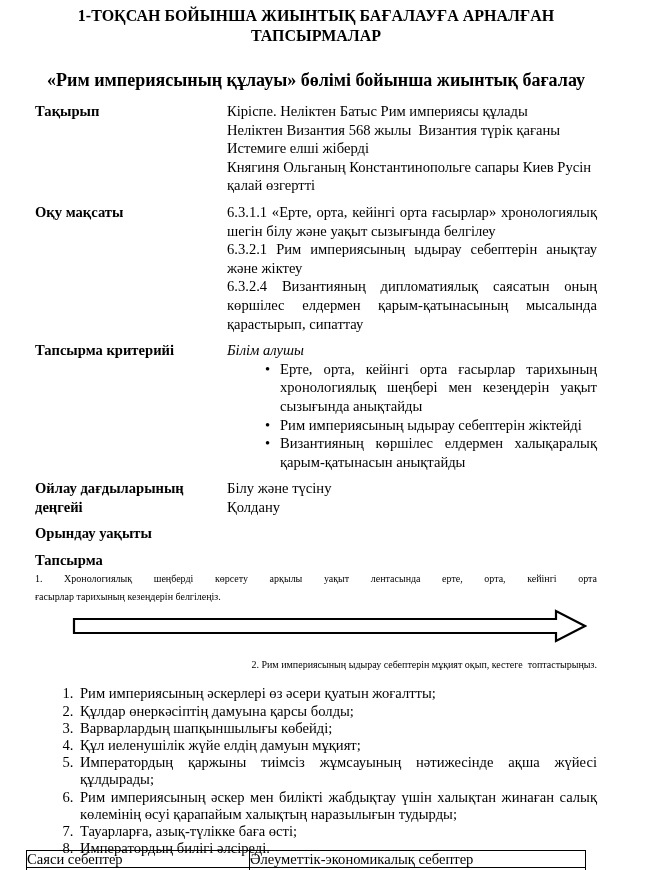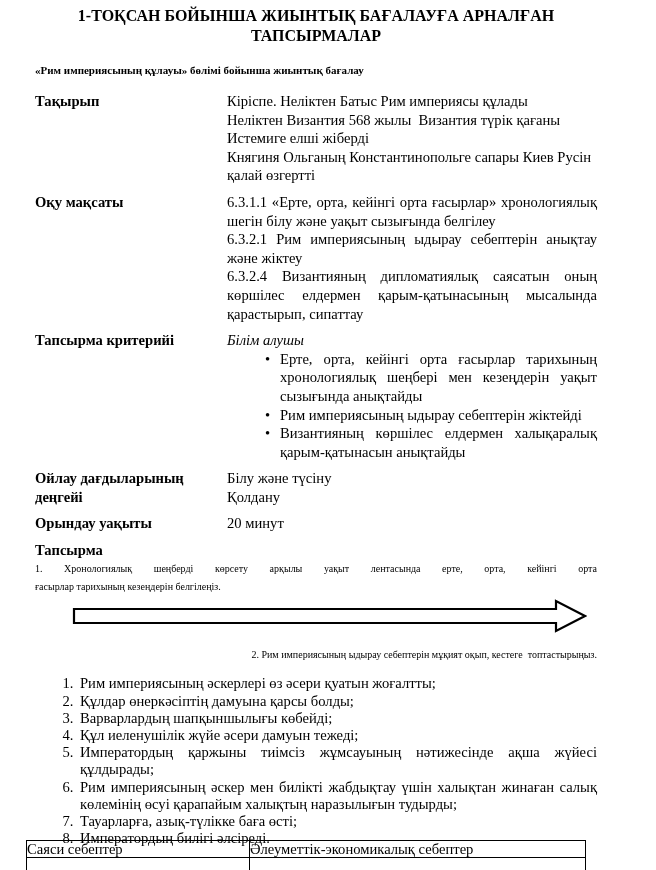--- a/index.html
+++ b/index.html
@@ -1,20 +1,20 @@
 <!DOCTYPE html>
 <html><head>
 <meta charset="utf-8">
 <style>
   html,body{margin:0;padding:0;background:#fff;}
   .page{position:relative;width:656px;height:870px;background:#fff;overflow:hidden;
         font-family:"Liberation Serif","DejaVu Serif",serif;color:#000000;}
   .content{padding:6px 59px 0 35px;}
   .title{font-size:16px;font-weight:bold;text-align:center;line-height:20px;}
-  .subtitle{font-size:11px;font-weight:bold;text-align:left;line-height:19px;margin-top:15px;}
+  .subtitle{font-size:18px;font-weight:bold;text-align:center;line-height:19px;margin-top:25px;}
   .rows{margin-top:12px;}
   .row{display:flex;margin-bottom:8px;}
   .label{width:192px;flex:0 0 192px;font-weight:bold;font-size:14.6px;line-height:18.6px;}
   .value{flex:1;font-size:14.6px;line-height:18.6px;}
   .line{white-space:pre-wrap;}
   .stretch{white-space:normal;text-align:justify;text-align-last:justify;}
   .i{font-style:italic;}
   .bullet{display:flex;}
   .dot{flex:0 0 15px;margin-left:38px;font-size:14.6px;line-height:18.6px;}
   .btext{flex:1;}
@@ -98,23 +98,20 @@
       <div class="row">
         <div class="label">Ойлау дағдыларының деңгейі</div>
         <div class="value">
           <div class="line">Білу және түсіну</div>
           <div class="line">Қолдану</div>
         </div>
       </div>
 
       <div class="row">
         <div class="label">Орындау уақыты</div>
-        <div class="value">
-          <div class="line">20 минут</div>
-        </div>
       </div>
 
     </div>
 
     <div class="task-heading">Тапсырма</div>
 
     <div class="para">
       <div class="line stretch">1. Хронологиялық шеңберді көрсету арқылы уақыт лентасында ерте, орта, кейінгі орта</div>
       <div class="line">ғасырлар тарихының кезеңдерін белгілеңіз.</div>
     </div>
@@ -124,21 +121,21 @@
         <path d="M2,10 L484,10 L484,2 L513,17 L484,32 L484,24 L2,24 Z" fill="#ffffff" stroke="#000000" stroke-width="2.2" stroke-linejoin="miter"></path>
       </svg>
     </div>
 
     <div class="para para2 line">2. Рим империясының ыдырау себептерін мұқият оқып, кестеге  топтастырыңыз.</div>
 
     <ol class="causes">
       <li>Рим империясының әскерлері өз әсери қуатын жоғалтты;</li>
       <li>Құлдар өнеркәсіптің дамуына қарсы болды;</li>
       <li>Варварлардың шапқыншылығы көбейді;</li>
-      <li>Құл иеленушілік жүйе әсери дамуын тежеді;</li>
+      <li>Құл иеленушілік жүйе елдің дамуын мұқият;</li>
       <li>Императордың қаржыны тиімсіз  жұмсауының нәтижесінде ақша жүйесі құлдырады;</li>
       <li>Рим империясының әскер мен билікті жабдықтау  үшін  халықтан жинаған салық көлемінің өсуі қарапайым халықтың наразылығын тудырды;</li>
       <li>Тауарларға, азық-түлікке баға өсті;</li>
       <li>Императордың билігі әлсіреді.</li>
     </ol>
 
     <table class="causes-table">
       <tbody>
           <tr>
         <th class="col-pol">Саяси себептер</th>

